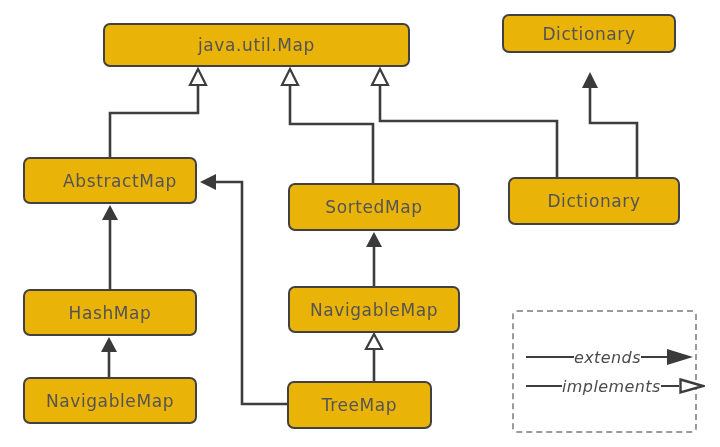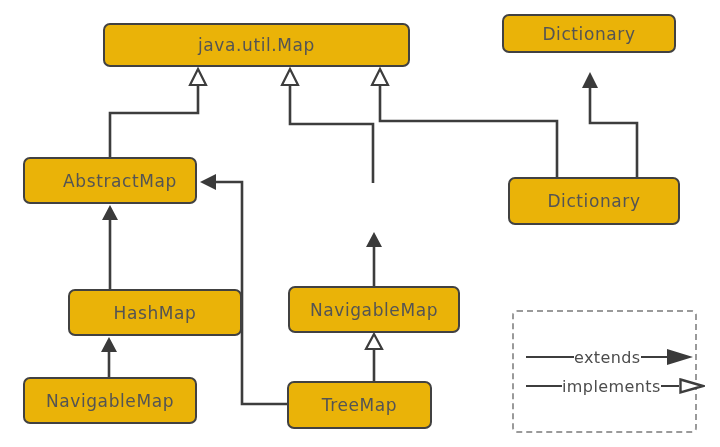--- a/index.html
+++ b/index.html
@@ -42,20 +42,21 @@
     width: 185px; height: 123px;
     border: 2px dashed #9a9a9a;
     border-radius: 5px;
     background: #ffffff;
     z-index: 2;
     display: flex;
     flex-direction: column;
     justify-content: center;
     gap: 10px;
     padding: 0 12px;
+    font-style: italic;
   }
   .legend-row {
     display: flex;
     align-items: center;
     color: #4c4c4c;
     font-size: 16px;
     letter-spacing: 0.4px;
     white-space: nowrap;
   }
   .lr-line {
@@ -113,26 +114,29 @@
   </div>
 
   <div class="node" style="left:502px; top:14px; width:174px; height:39px;">
     <span>Dictionary</span>
   </div>
 
   <div class="node" style="left:23px; top:157px; width:174px; height:47px;padding-left:20px;">
     <span>AbstractMap</span>
   </div>
 
+  <div class="node" style="left:288px; top:183px; width:172px; height:48px;">
+    <span>SortedMap</span>
+  </div>
 
   <div class="node" style="left:508px; top:177px; width:172px; height:48px;">
     <span>Dictionary</span>
   </div>
 
-  <div class="node" style="left:23px; top:289px; width:174px; height:47px;margin-left:45px;">
+  <div class="node" style="left:23px; top:289px; width:174px; height:47px;">
     <span>HashMap</span>
   </div>
 
   <div class="node" style="left:288px; top:286px; width:172px; height:47px;">
     <span>NavigableMap</span>
   </div>
 
   <div class="node" style="left:23px; top:377px; width:174px; height:47px;">
     <span>NavigableMap</span>
   </div>

